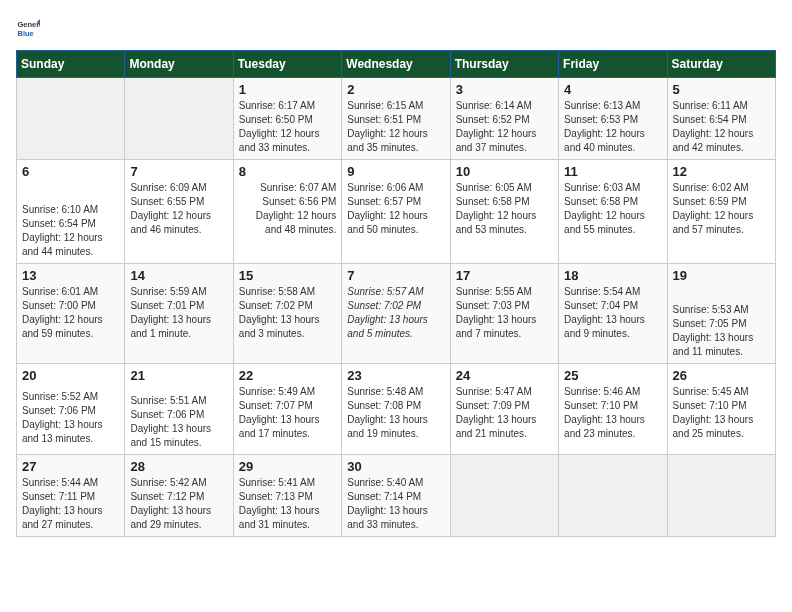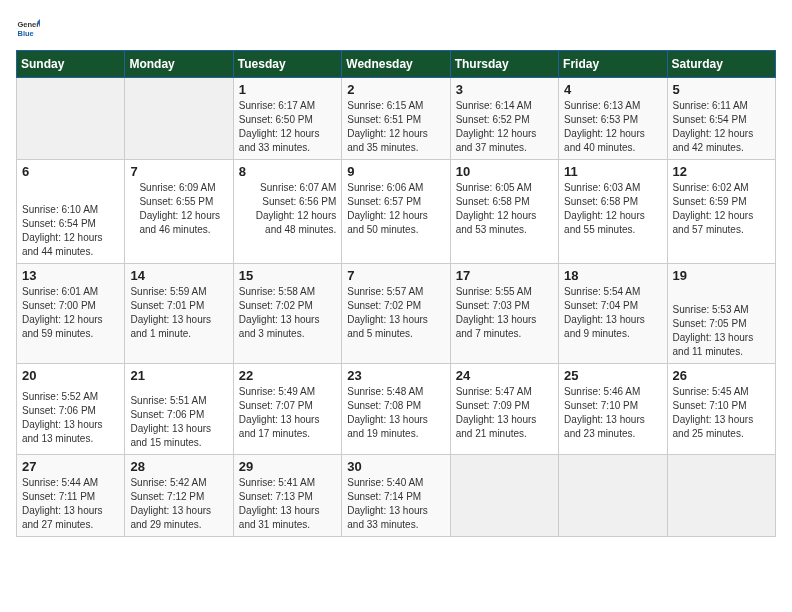--- a/index.html
+++ b/index.html
@@ -170,21 +170,21 @@
       <tr>
         <td>
           <span class="day-number">6</span>
           <div class="day-info" style="white-space: pre-line; margin-top: 24px;">Sunrise: 6:10 AM
 Sunset: 6:54 PM
 Daylight: 12 hours
 and 44 minutes.</div>
         </td>
         <td>
           <span class="day-number">7</span>
-          <div class="day-info" style="white-space: pre-line; margin-left: 9px;">Sunrise: 6:09 AM
+          <div class="day-info" style="white-space: pre-line;">Sunrise: 6:09 AM
 Sunset: 6:55 PM
 Daylight: 12 hours
 and 46 minutes.</div>
         </td>
         <td>
           <span class="day-number">8</span>
           <div class="day-info" style="white-space: pre-line; text-align: right;">Sunrise: 6:07 AM
 Sunset: 6:56 PM
 Daylight: 12 hours
 and 48 minutes.</div>
@@ -235,21 +235,21 @@
         </td>
         <td>
           <span class="day-number">15</span>
           <div class="day-info" style="white-space: pre-line;">Sunrise: 5:58 AM
 Sunset: 7:02 PM
 Daylight: 13 hours
 and 3 minutes.</div>
         </td>
         <td>
           <span class="day-number">7</span>
-          <div class="day-info" style="white-space: pre-line;">Sunrise: 5:57 AM
+          <div class="day-info" style="white-space: pre-line; font-style: italic;">Sunrise: 5:57 AM
 Sunset: 7:02 PM
 Daylight: 13 hours
 and 5 minutes.</div>
         </td>
         <td>
           <span class="day-number">17</span>
           <div class="day-info" style="white-space: pre-line;">Sunrise: 5:55 AM
 Sunset: 7:03 PM
 Daylight: 13 hours
 and 7 minutes.</div>

